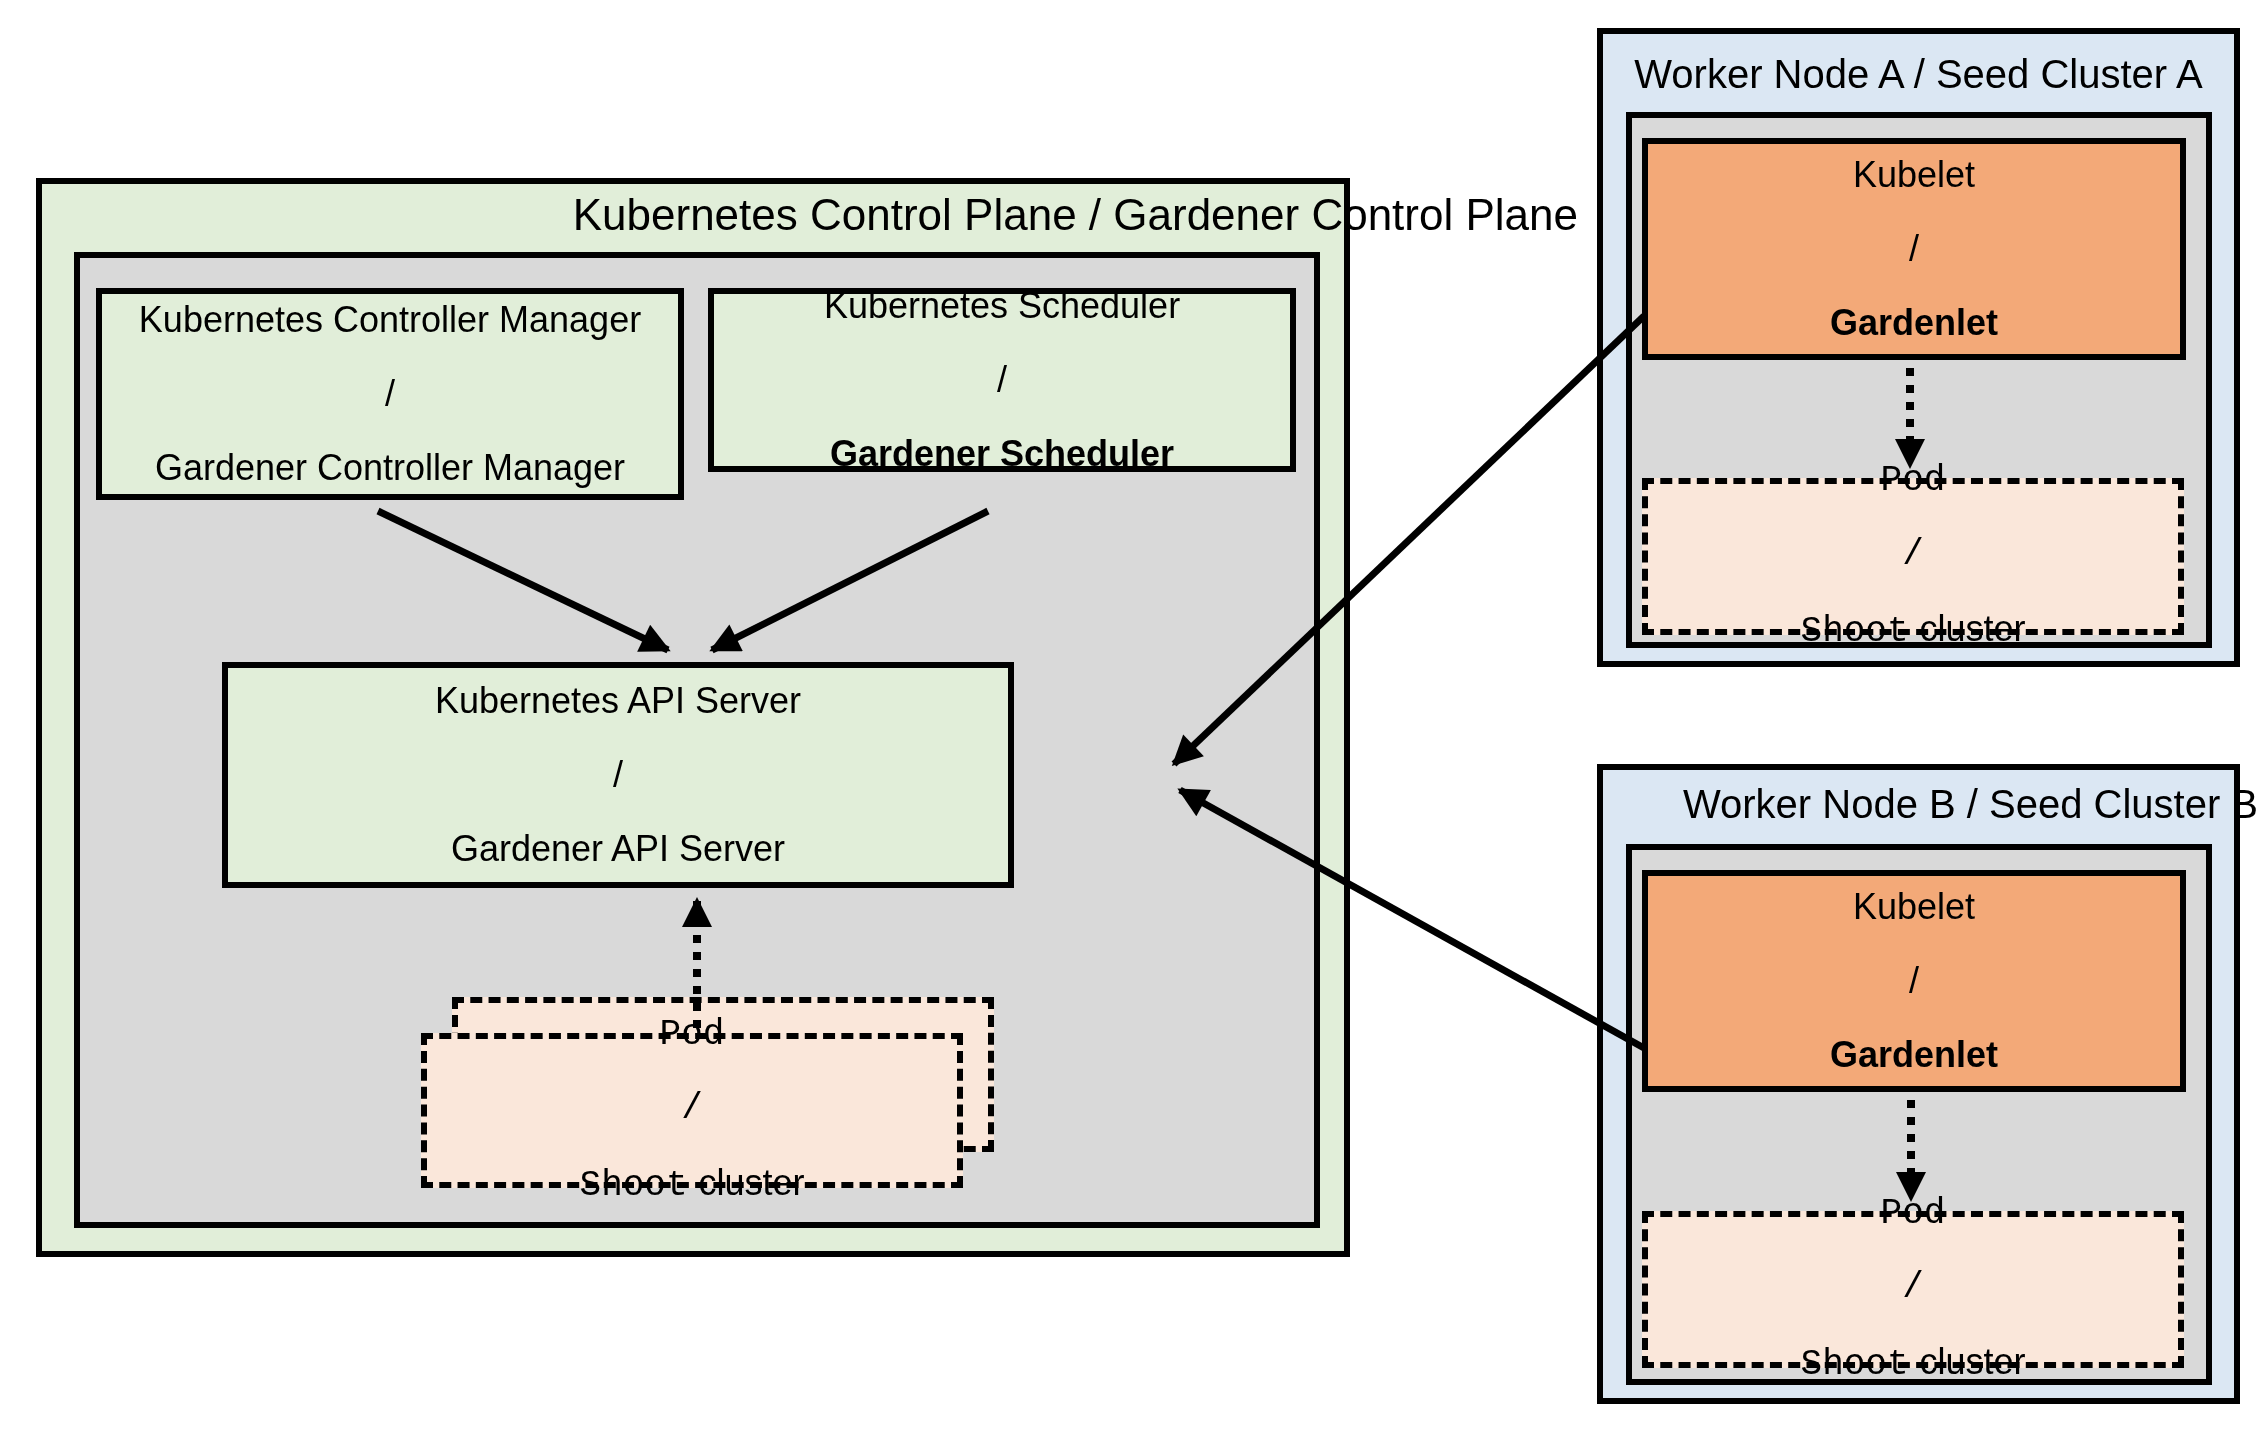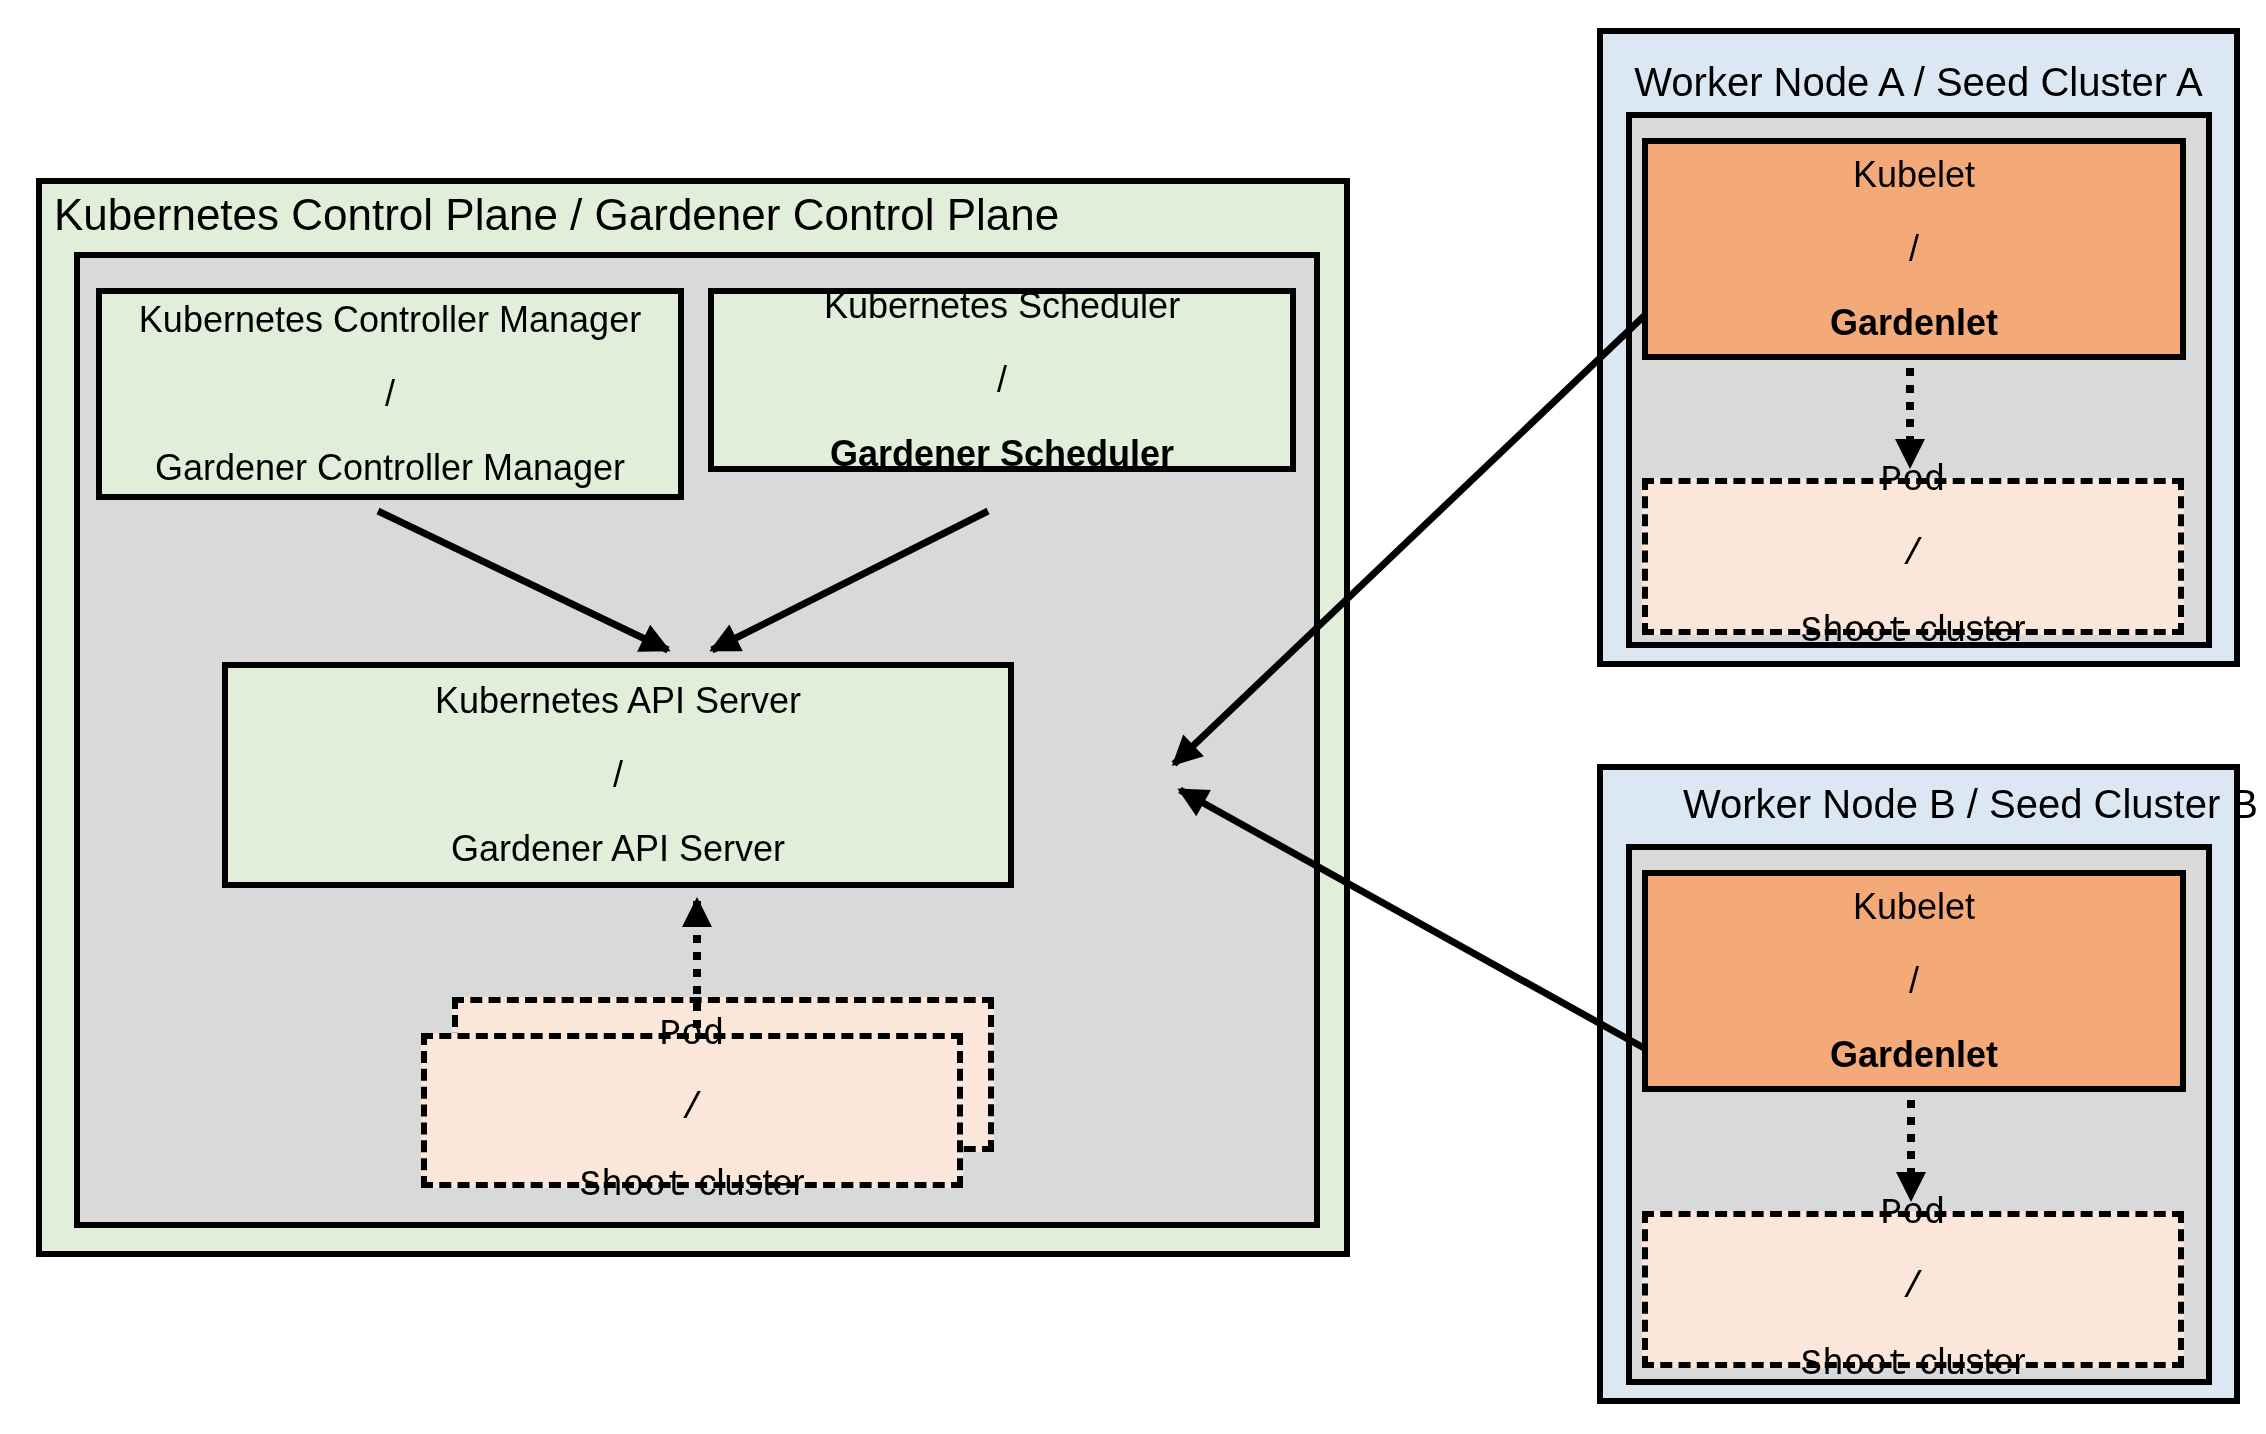--- a/index.html
+++ b/index.html
@@ -37,21 +37,21 @@
   svg.connectors line{stroke:var(--line_color);}
   .solid-line{stroke-width:7;}
   .dotted-line{stroke-width:8;stroke-dasharray:8 9;}
 </style>
 </head>
 <body>
 
 <div class="canvas">
 
   <div class="box green" style="left:36px;top:178px;width:1314px;height:1079px;"></div>
-  <div class="title left" style="left:36px;top:178px;width:1542px;height:74px;">
+  <div class="title left" style="left:36px;top:178px;width:1542px;height:74px;justify-content:flex-end;">
     <span>Kubernetes Control Plane / Gardener Control Plane</span>
   </div>
   <div class="box gray" style="left:74px;top:252px;width:1246px;height:976px;"></div>
 
   <div class="box green center-text" style="left:96px;top:288px;width:588px;height:212px;">
     <span>Kubernetes Controller Manager</span>
     <span>/</span>
     <span>Gardener Controller Manager</span>
   </div>
 
@@ -70,21 +70,21 @@
   <div class="box dashed peach" style="left:452px;top:997px;width:542px;height:155px;"></div>
   <div class="box dashed peach center-text mono" style="left:421px;top:1033px;width:542px;height:155px;">
     <span>Pod</span>
     <span>/</span>
     <span>
       <span class="mono">Shoot</span><span class="sans-part" style="font-family:'Liberation Sans',sans-serif;">cluster</span>
     </span>
   </div>
 
   <div class="box blue" style="left:1597px;top:28px;width:643px;height:639px;"></div>
-  <div class="title centered" style="left:1597px;top:40px;width:643px;height:84px;">
+  <div class="title centered" style="left:1597px;top:32px;width:643px;height:84px;">
     <span>Worker Node A / Seed Cluster A</span>
   </div>
   <div class="box gray" style="left:1626px;top:112px;width:586px;height:536px;"></div>
   <div class="box orange center-text" style="left:1642px;top:138px;width:544px;height:222px;">
     <span>Kubelet</span>
     <span>/</span>
     <span class="bold">Gardenlet</span>
   </div>
   <div class="box dashed peach center-text mono" style="left:1642px;top:478px;width:542px;height:157px;">
     <span>Pod</span>

